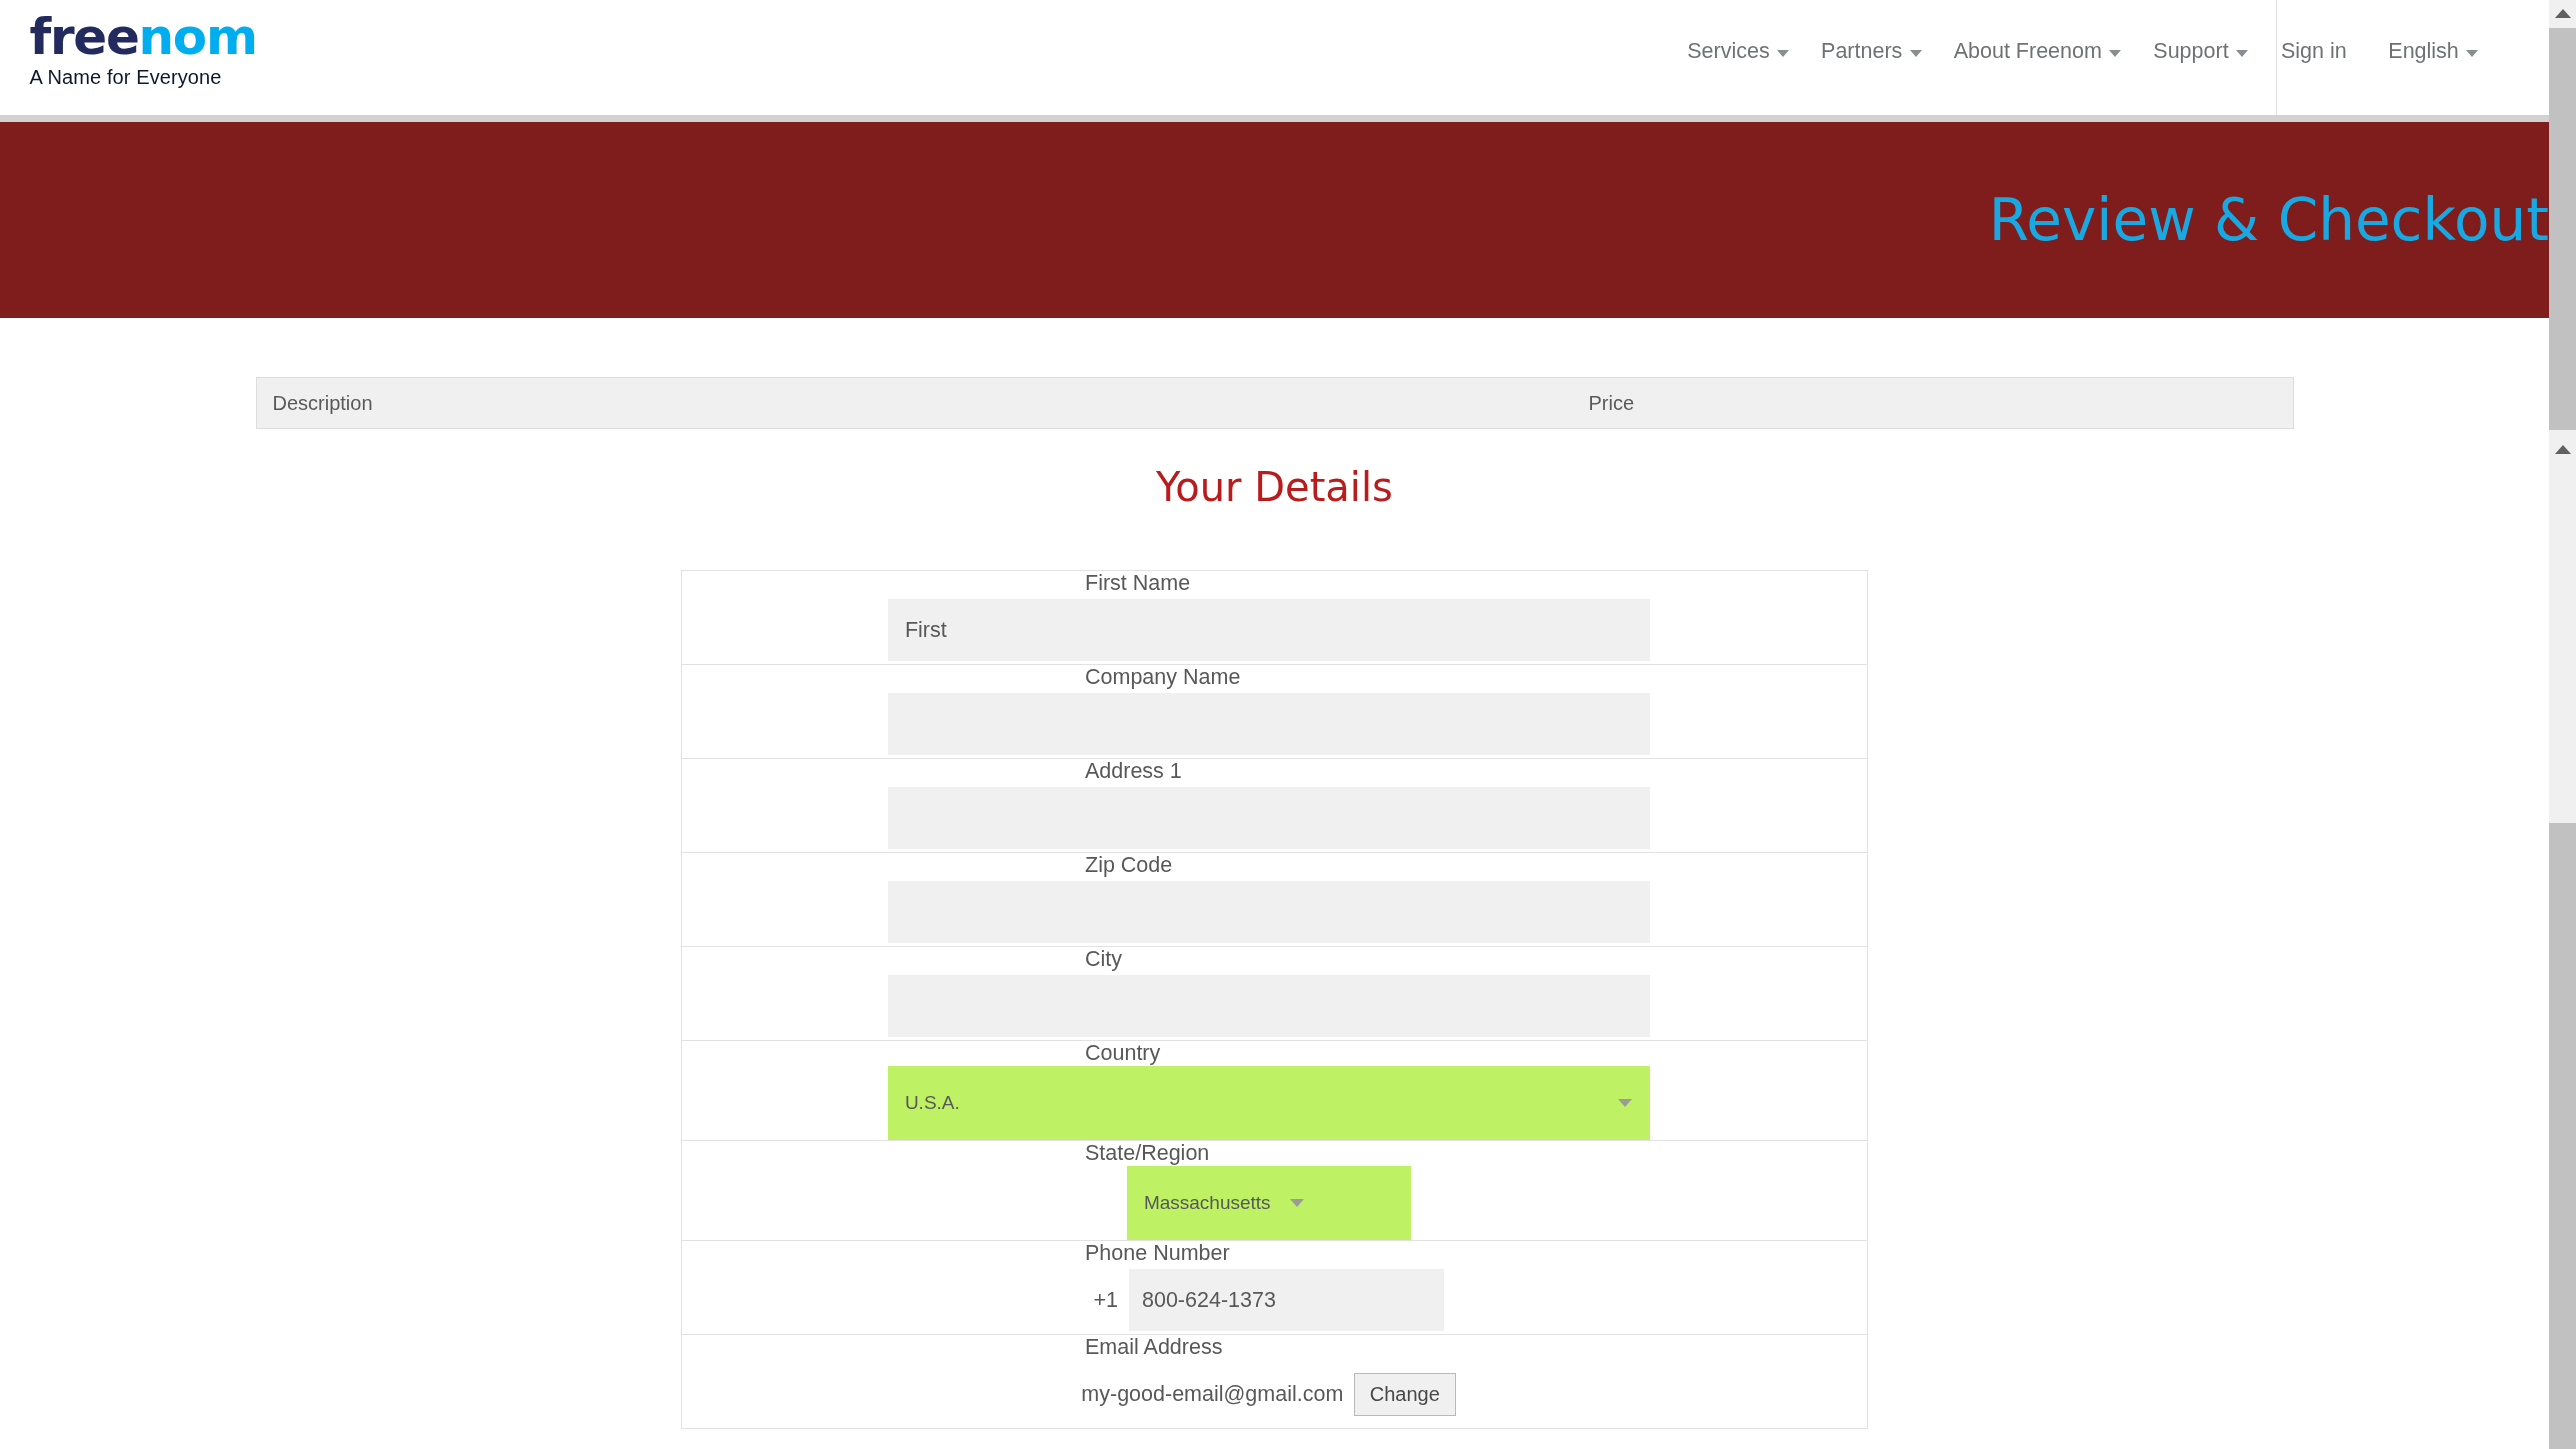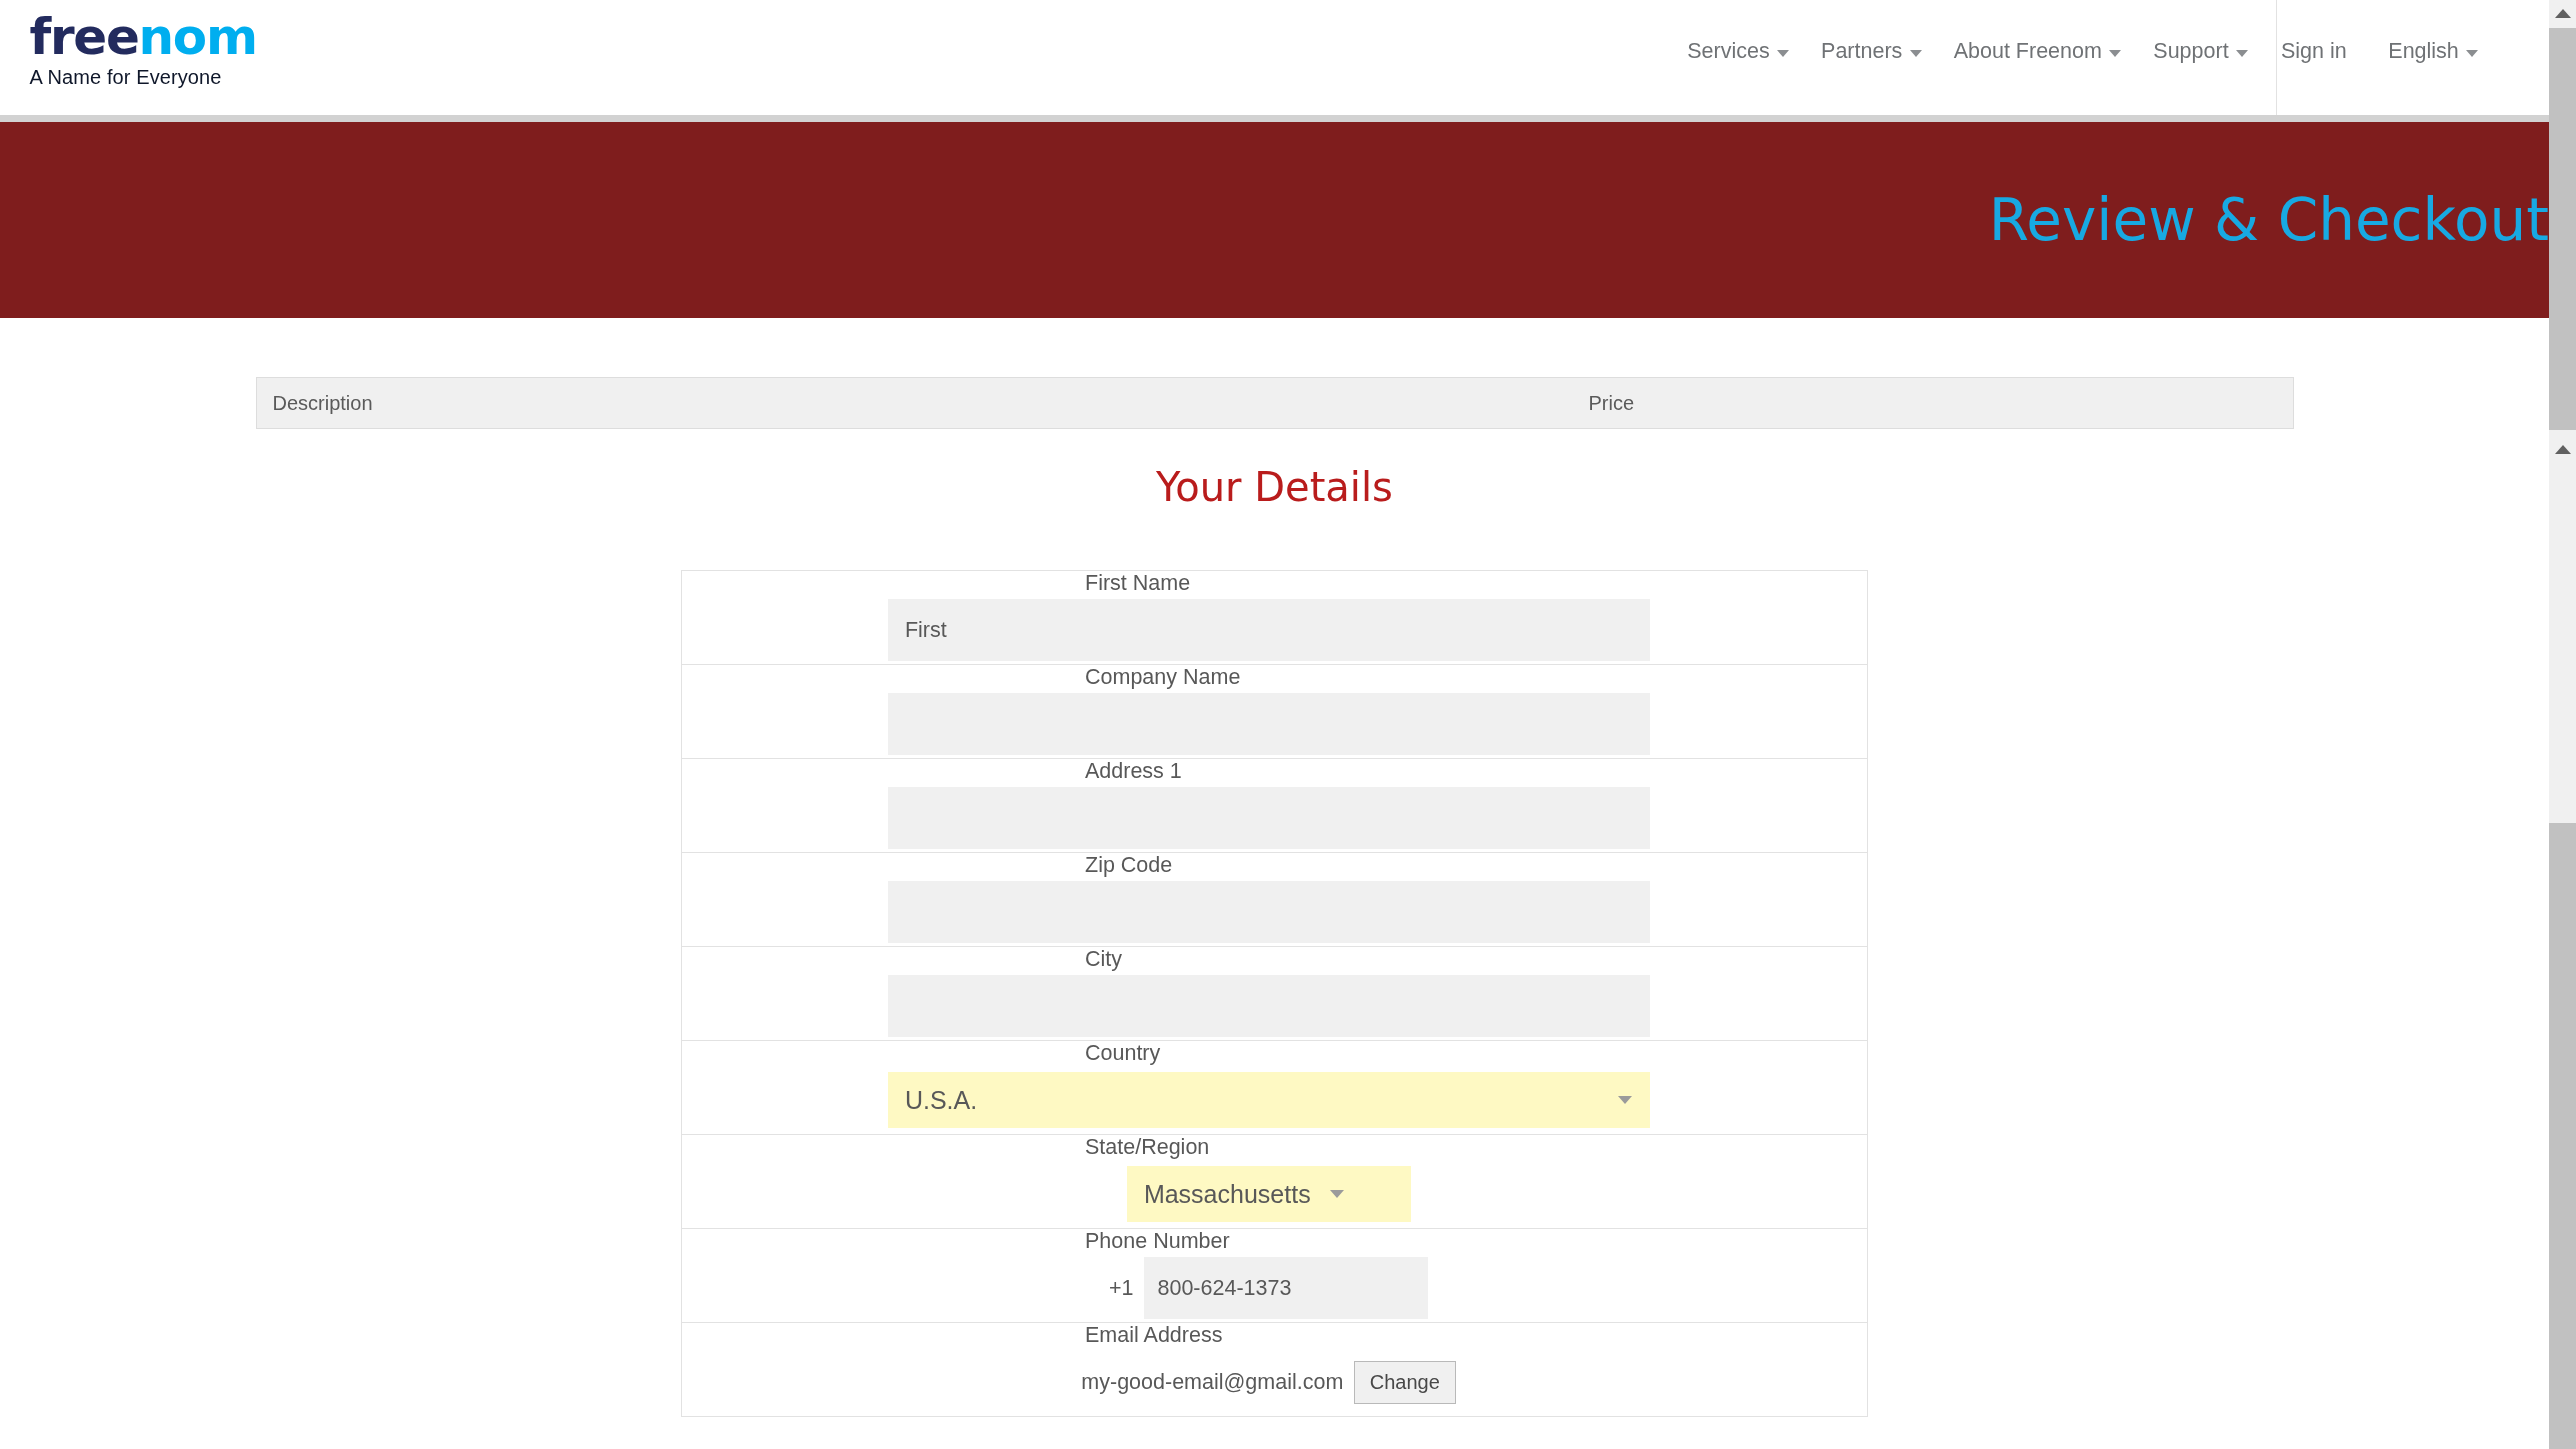--- a/index.html
+++ b/index.html
@@ -156,25 +156,25 @@
     width: 762px;
     padding: 0 17.4px;
     font-size: 21.5px;
     color:#585858;
     font-family:"Liberation Sans", sans-serif;
   }
   .tinput::placeholder { color:#9b9b9b; }
 
   .tselect {
     position:relative;
-    background:#fef9c3;
-    height: 56px;
+    background:#bef264;
+    height: 74px;
     display:flex; align-items:center;
     padding: 0 17.4px;
-    font-size: 25px;
+    font-size: 19px;
     color:#585858;
     cursor:pointer;
   }
   .tselect.wide { width: 762px; }
   .tselect.narrow { width: 284px; }
   .tselect .sel-val { flex:1; }
   .sel-arrow {
     width:0;height:0;
     border-left:7.4px solid transparent;
     border-right:7.4px solid transparent;
@@ -183,21 +183,21 @@
   }
   .tselect.narrow .sel-val { flex:none; }
   .tselect.narrow .sel-arrow { margin-left: 19px; }
 
   .phone-prefix {
     font-size: 21.5px; color:#585858;
     margin-right: 10.7px;
   }
   .phone-input {
     background:#f0f0f0; border:none; outline:none;
-    height: 62px; width: 284px; padding: 0 13.4px;
+    height: 62px; width: 315px; padding: 0 13.4px;
     font-size: 21.5px; color:#585858;
     font-family:"Liberation Sans", sans-serif;
   }
 
   .email-text {
     font-size: 21.5px; color:#585858; margin-right:10.7px;
   }
   .btn-change {
     background:#f0f0f0;
     border:0.7px solid #b9b9b9;

